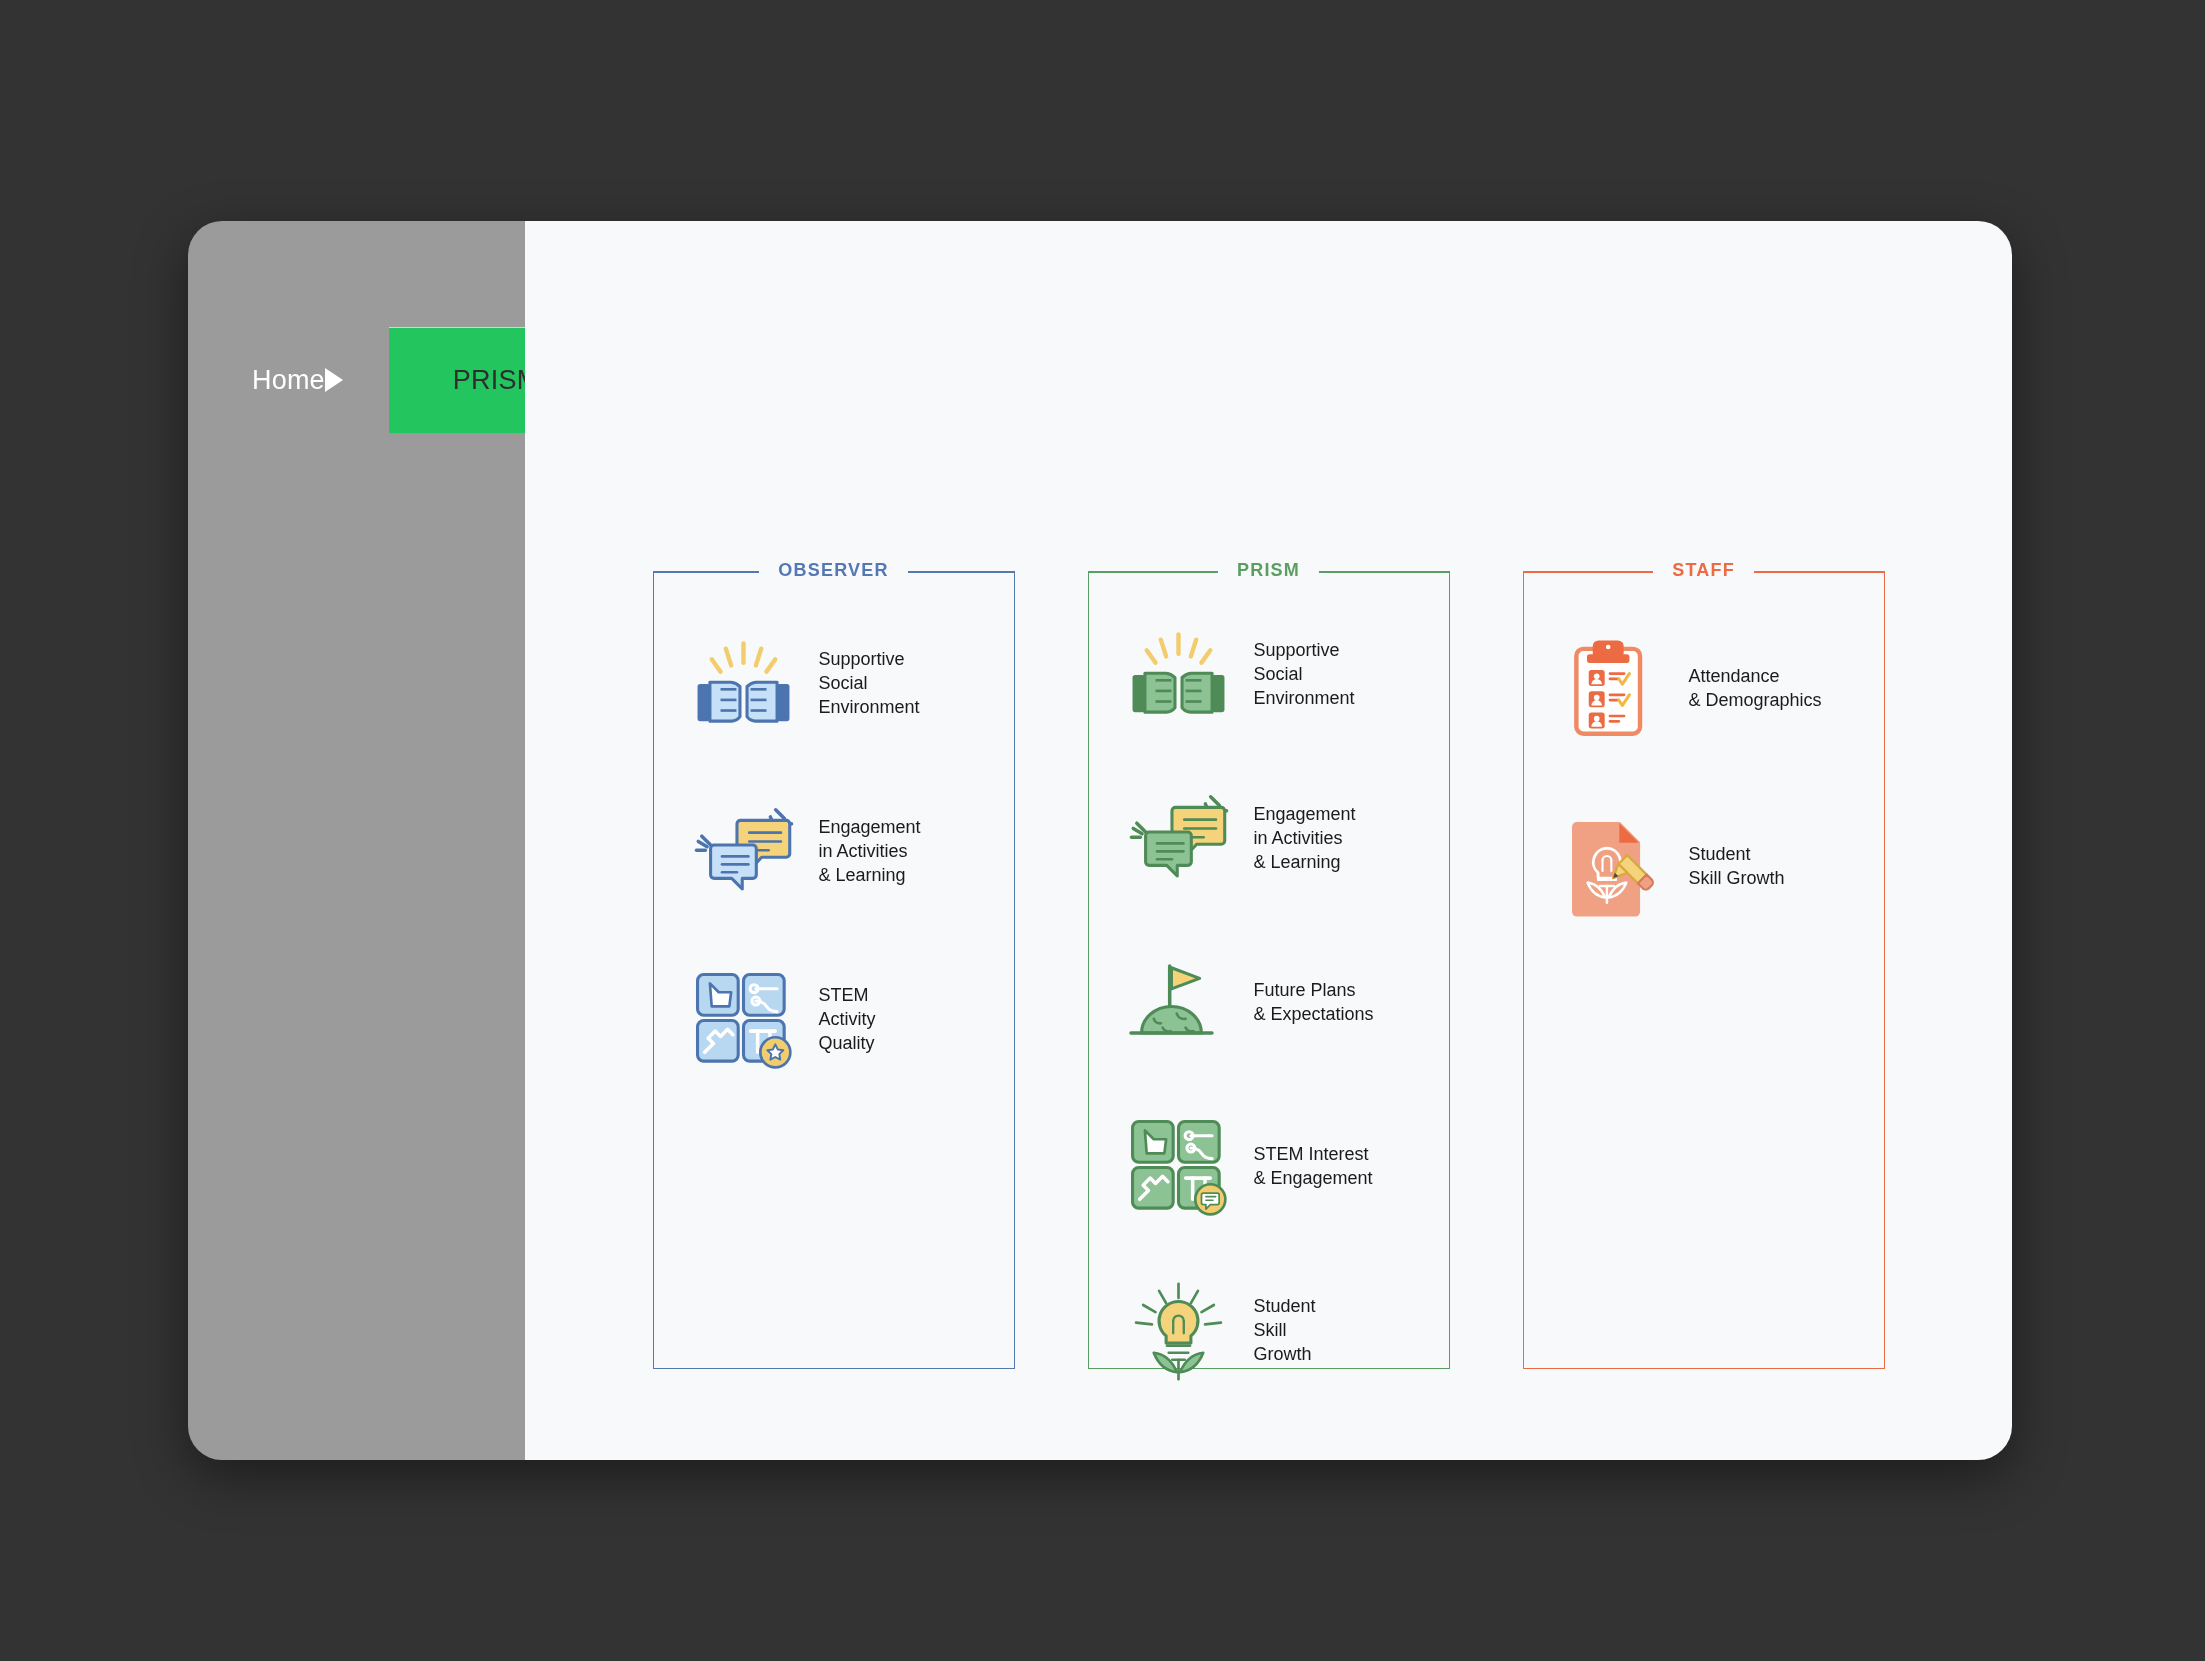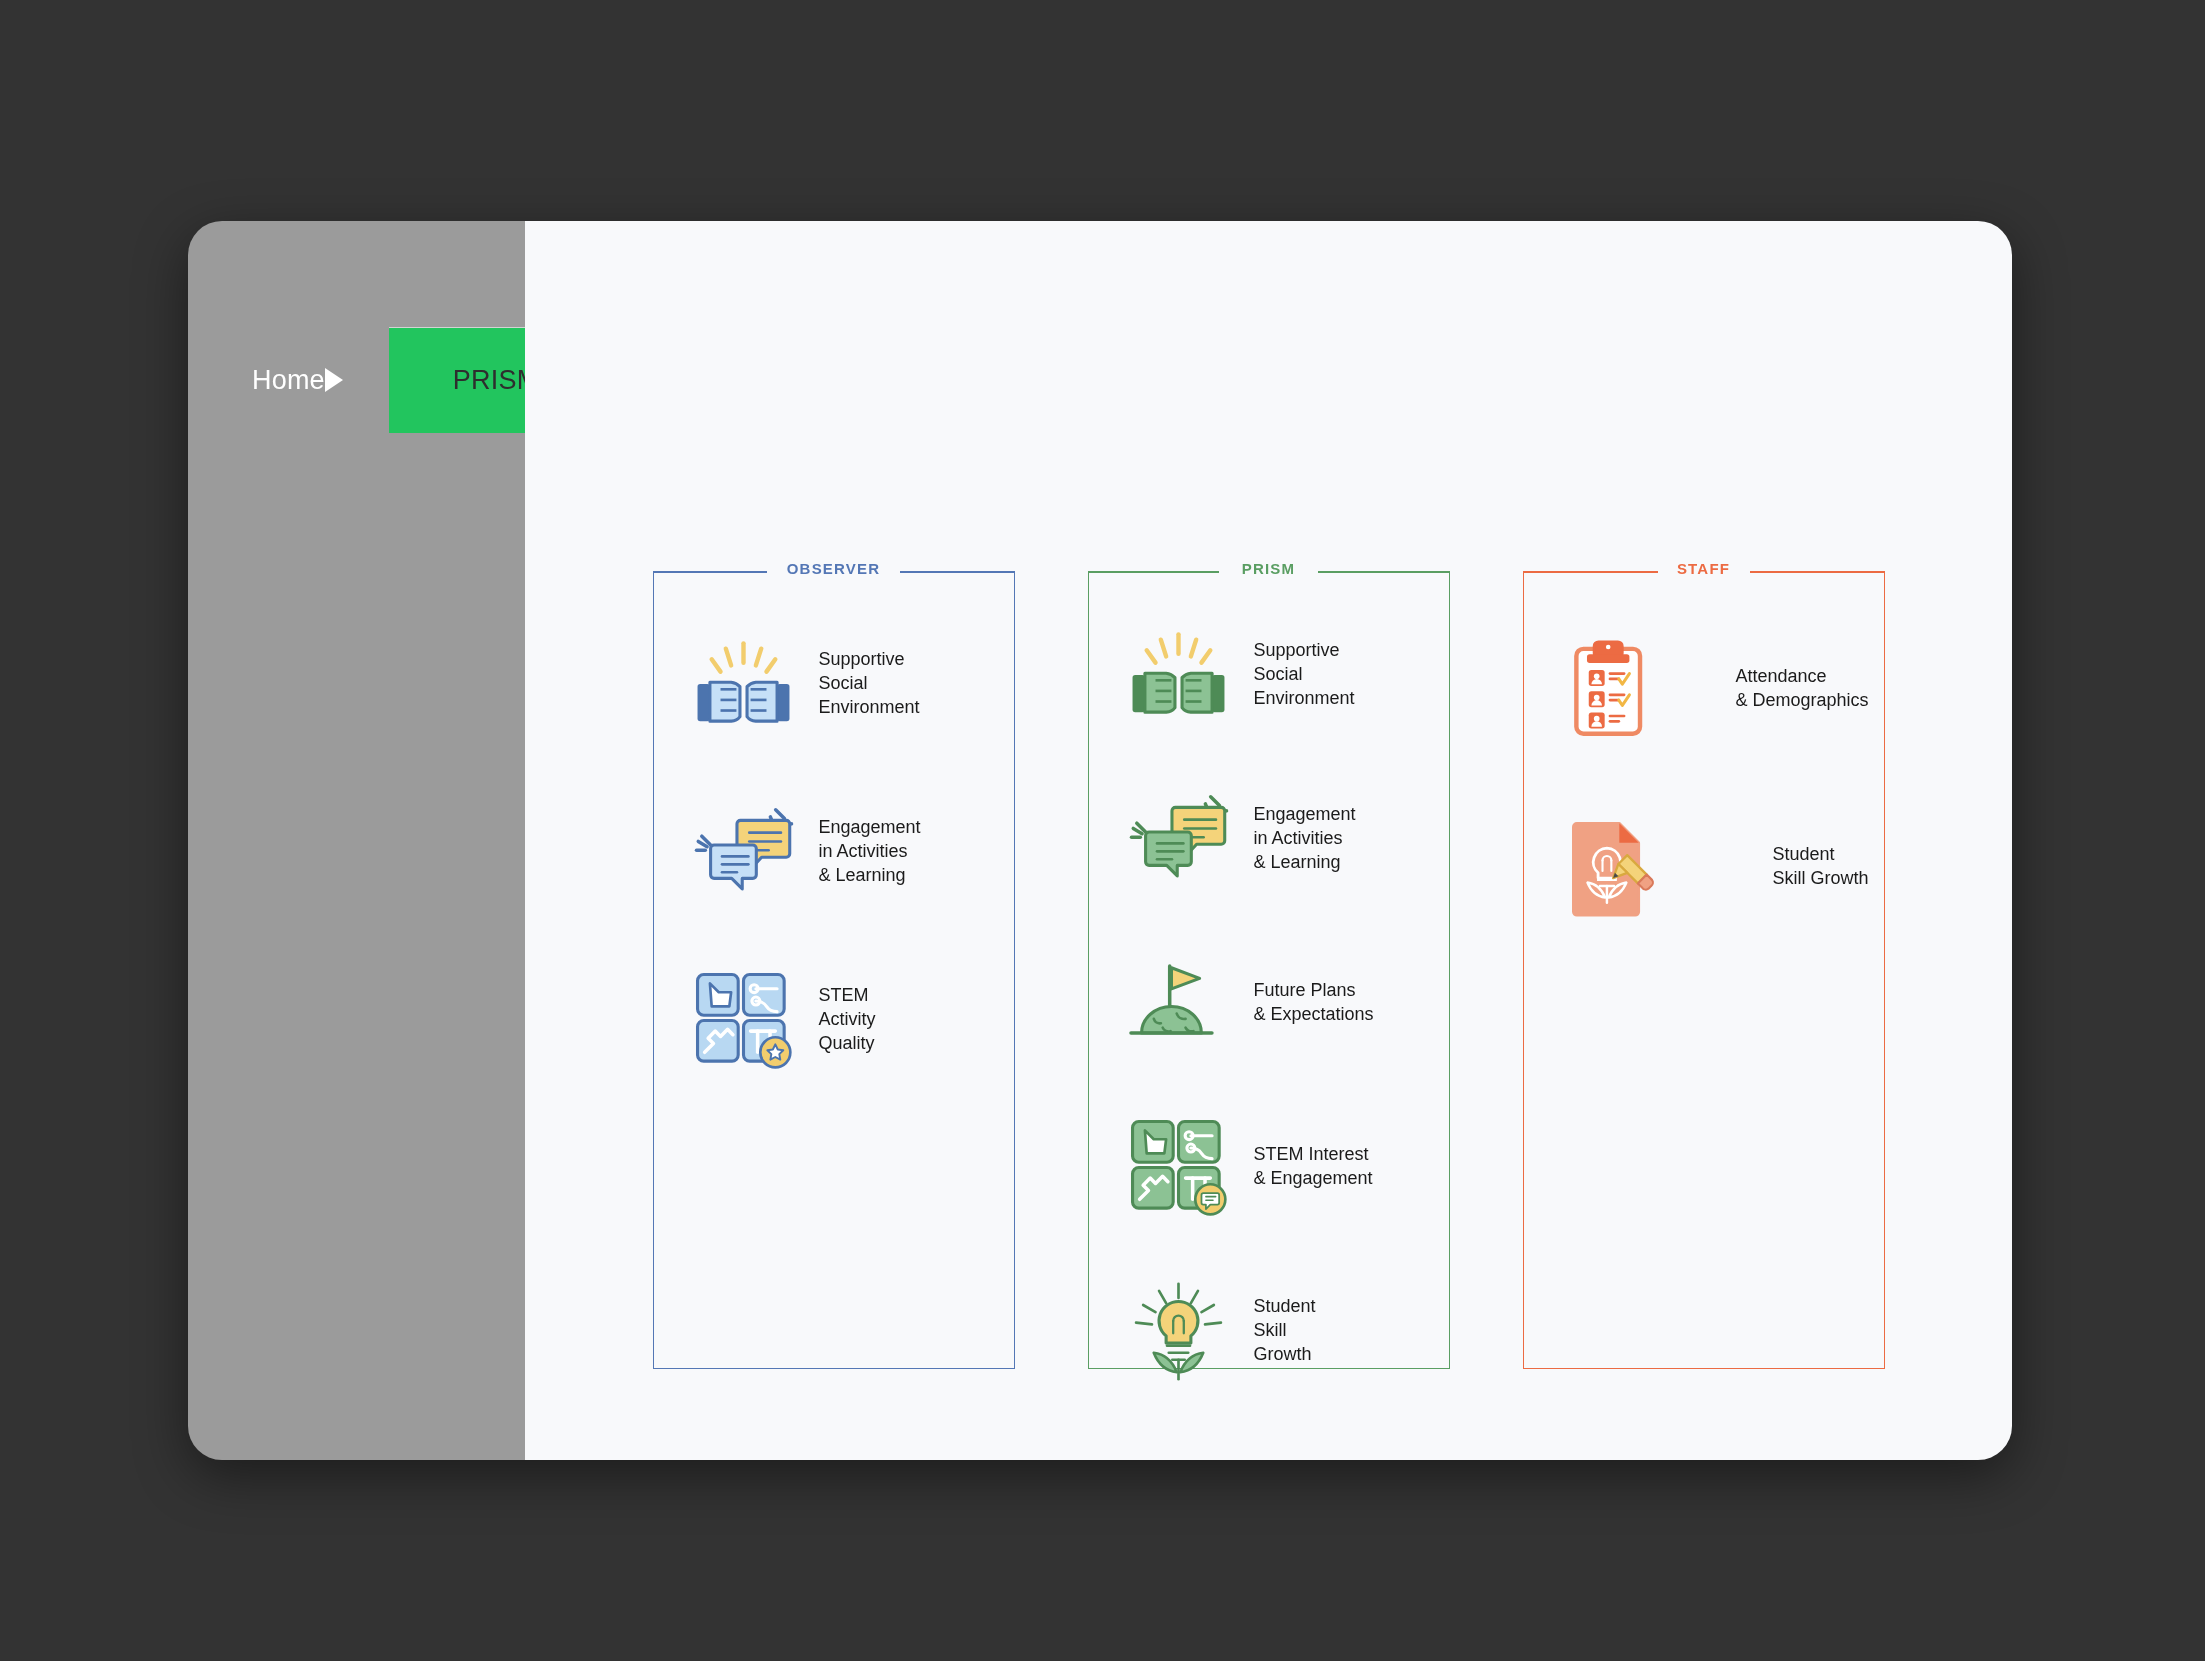--- a/index.html
+++ b/index.html
@@ -145,21 +145,21 @@
   .card-label {
     position: absolute;
     left: 0; right: 0;
     top: -11.5px;
     text-align: center;
     pointer-events: none;
   }
   .card-label span {
     background: #f8f9fb;
     padding: 0 19.4px;
-    font-size: 15px;
+    font-size: 18px;
     font-weight: bold;
     letter-spacing: 1.2px;
     color: var(--accent);
   }
 
   .card-body {
     position: absolute;
     left: 0; right: 0; top: 0; bottom: 0;
     padding: 41px 16px 0 39px;
   }
@@ -182,21 +182,21 @@
   .tool-label {
     font-size: 18px;
     line-height: 1.33;
     color: #1b1b1b;
     white-space: pre-line;
   }
 
   
   .card.observer .tool-row { margin-bottom: 34px; }
   .card.youth    .tool-row { margin-bottom: 30px; }
-  .card.staff    .tool-row { margin-bottom: 44px; justify-content: space-between; }
+  .card.staff    .tool-row { margin-bottom: 44px; }
   .card.observer .card-body { padding-top: 46px; }
   .card.youth    .card-body { padding-top: 37px; }
   .card.staff    .card-body { padding-top: 51px; }
 
   svg { display: block; overflow: visible; }
 </style>
 </head>
 <body>
 
 <div id="app">

